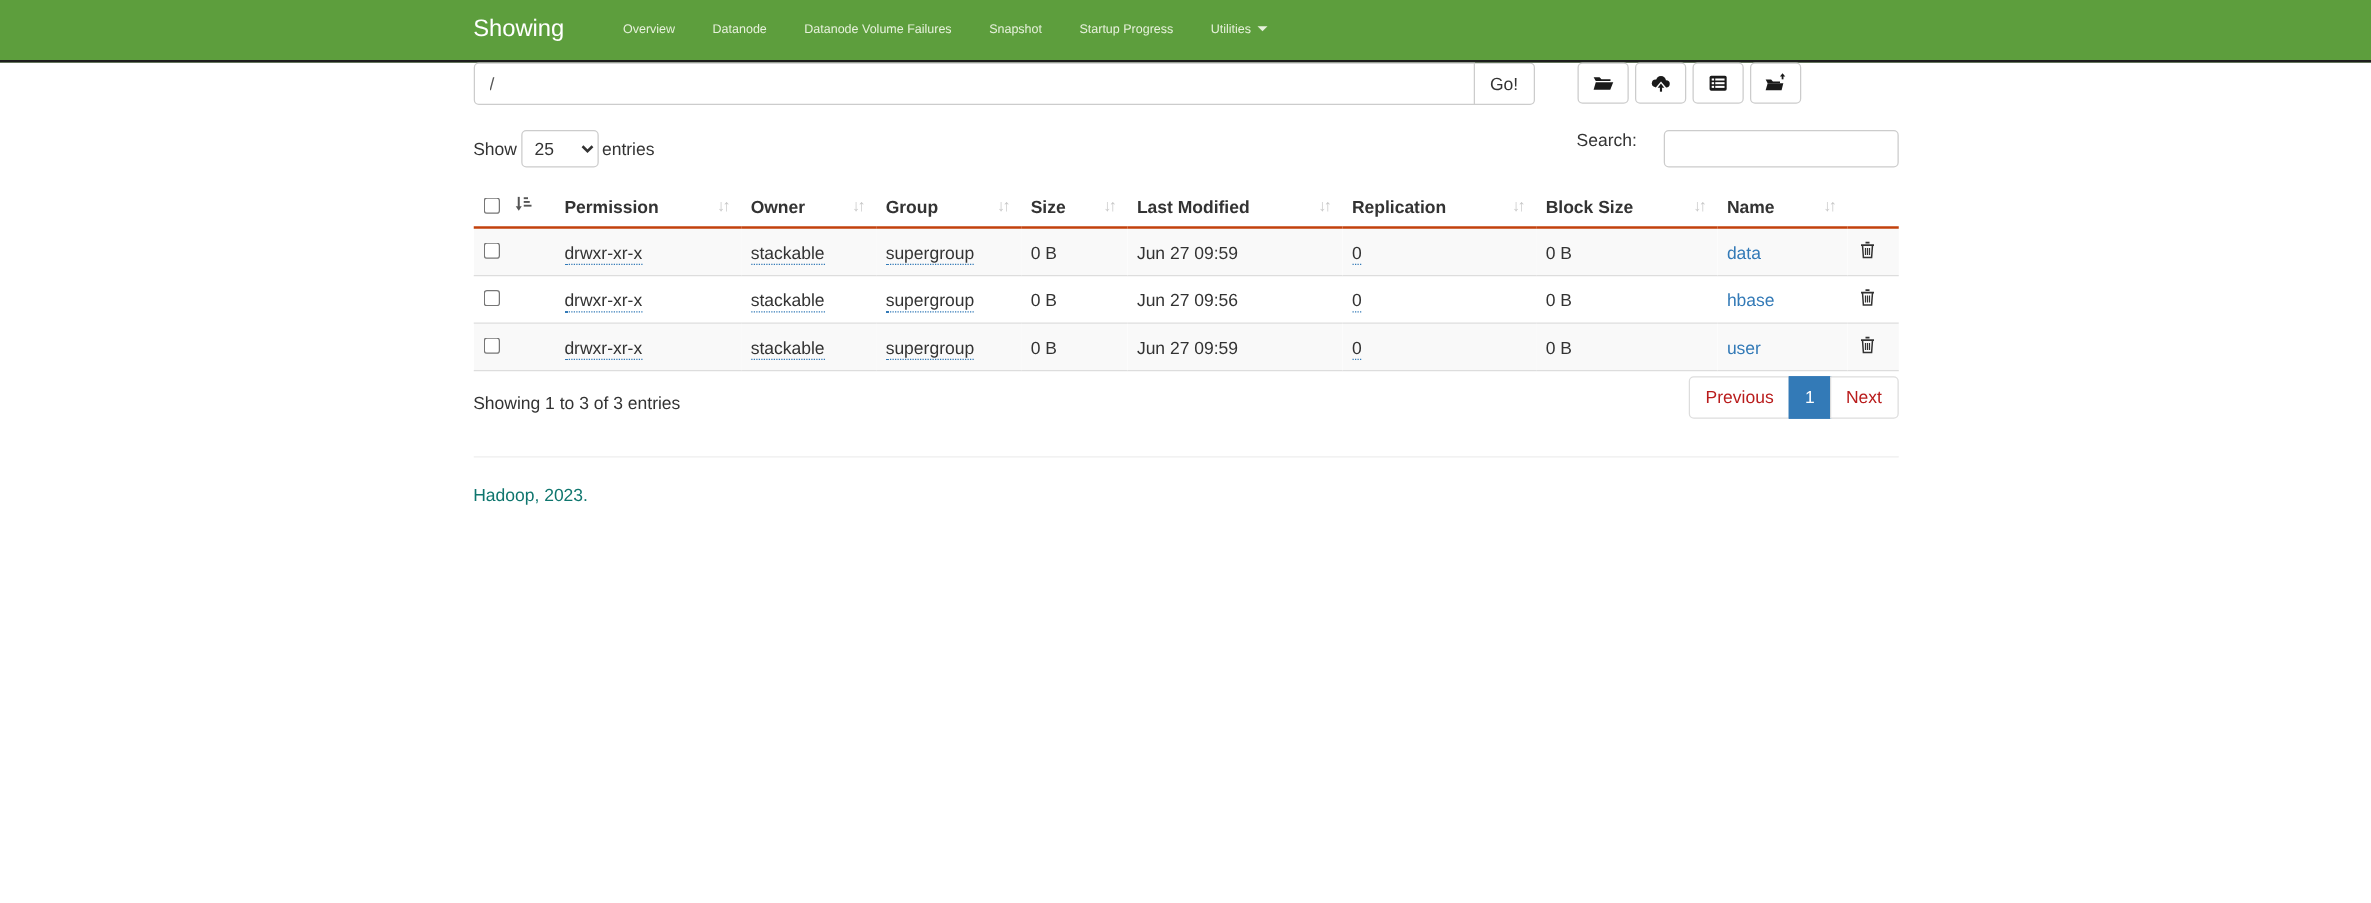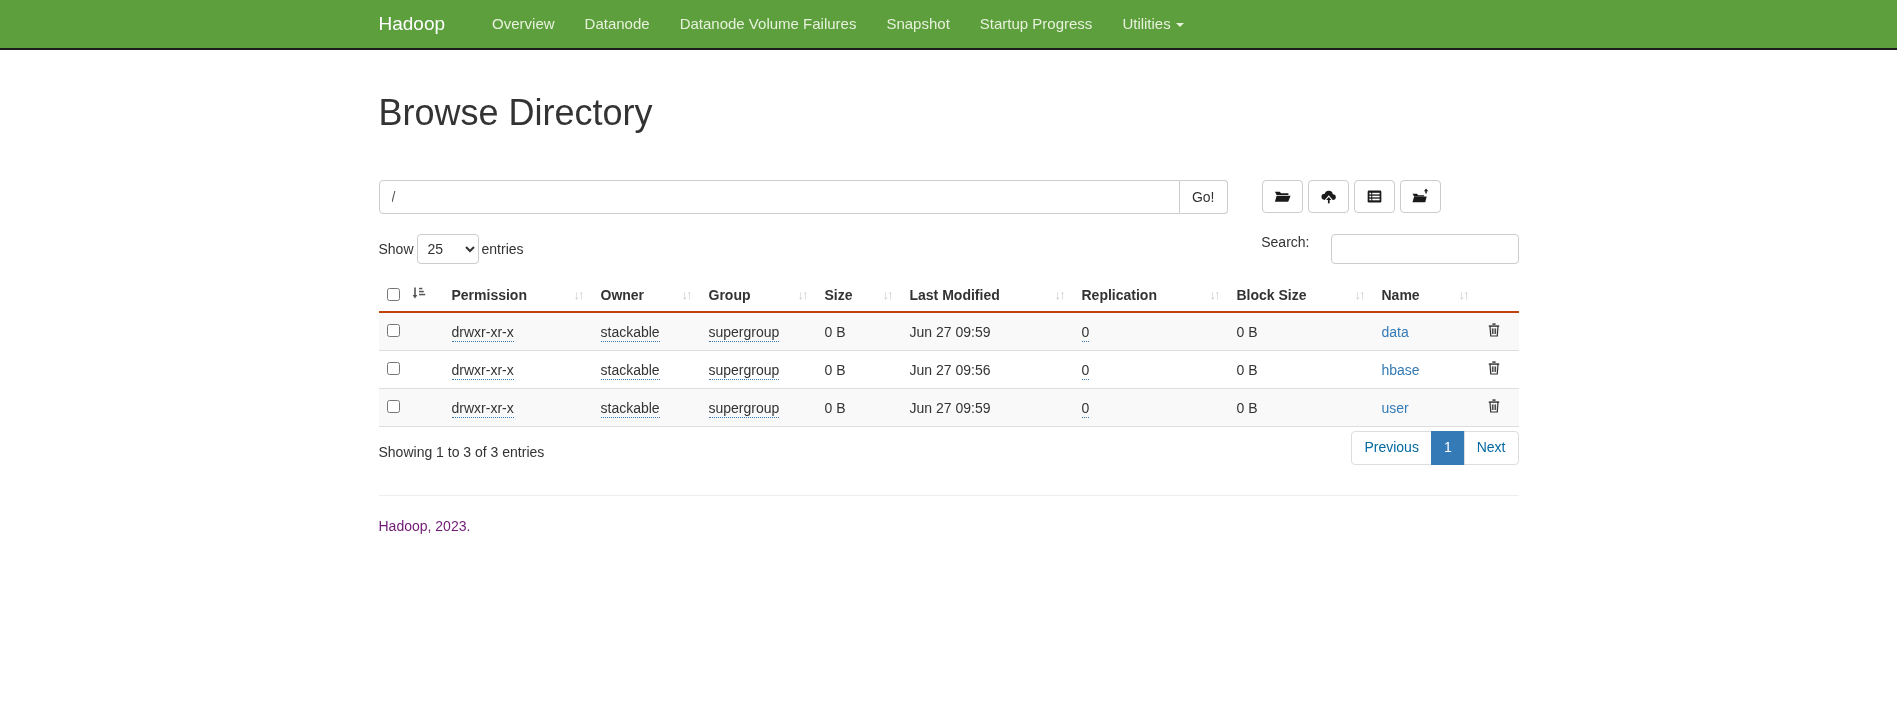--- a/index.html
+++ b/index.html
@@ -31,21 +31,21 @@
     text-decoration: none;
     margin-right: 32px;
     cursor: pointer;
   }
   .nav-links { display: flex; align-items: center; height: 100%; }
   .nav-link {
     color: #e7f1dc;
     text-decoration: none;
     padding: 0 15px;
     line-height: 50px;
-    font-size: 15px;
+    font-size: 10px;
     cursor: pointer;
     white-space: nowrap;
   }
   .caret {
     display: inline-block;
     margin-left: 5px;
     vertical-align: middle;
     border-left: 4px solid transparent;
     border-right: 4px solid transparent;
     border-top: 4px solid #e7f1dc;
@@ -174,57 +174,56 @@
     display: flex;
     justify-content: space-between;
     align-items: center;
   }
   .dt-info { padding-top: 8px; }
   .pagination { display: inline-flex; list-style: none; margin: 0; padding: 0; }
   .page-item {
     padding: 6px 12px;
     border: 1px solid #ddd;
     background: #fff;
-    color: #0369a1;
+    color: #b91c1c;
     margin-left: -1px;
     cursor: default;
     line-height: 1.42;
   }
   .page-item:first-child { border-radius: 4px 0 0 4px; margin-left: 0; }
   .page-item:last-child { border-radius: 0 4px 4px 0; }
   .page-item.active {
     background: #337ab7;
     border-color: #337ab7;
     color: #fff;
     cursor: pointer;
   }
 
   
   hr { border: none; border-top: 1px solid #eee; margin: 30px 0 0 0; }
-  .site-footer { margin-top: 22px; color: #701a75; }
+  .site-footer { margin-top: 22px; color: #0f766e; }
 </style>
 </head>
 <body>
 
 <nav class="navbar">
   <div class="navbar-inner">
-    <a class="brand">Hadoop</a>
+    <a class="brand">Showing</a>
     <div class="nav-links" id="nav-links">
         <a class="nav-link">Overview</a>
         <a class="nav-link">Datanode</a>
         <a class="nav-link">Datanode Volume Failures</a>
         <a class="nav-link">Snapshot</a>
         <a class="nav-link">Startup Progress</a>
       </div>
     <a class="nav-link"><span>Utilities</span><span class="caret"></span></a>
   </div>
 </nav>
 
 <main class="container">
-  <h1>Browse Directory</h1>
 
   <div class="path-row">
     <div class="input-group">
       <input class="path-input" type="text" value="/" style="">
       <button class="go-btn">Go!</button>
     </div>
     <div class="dir-actions">
       <button class="icon-btn">
         <span>
           <svg width="19" height="19" viewBox="0 0 20 20" fill="#1a1a1a">

